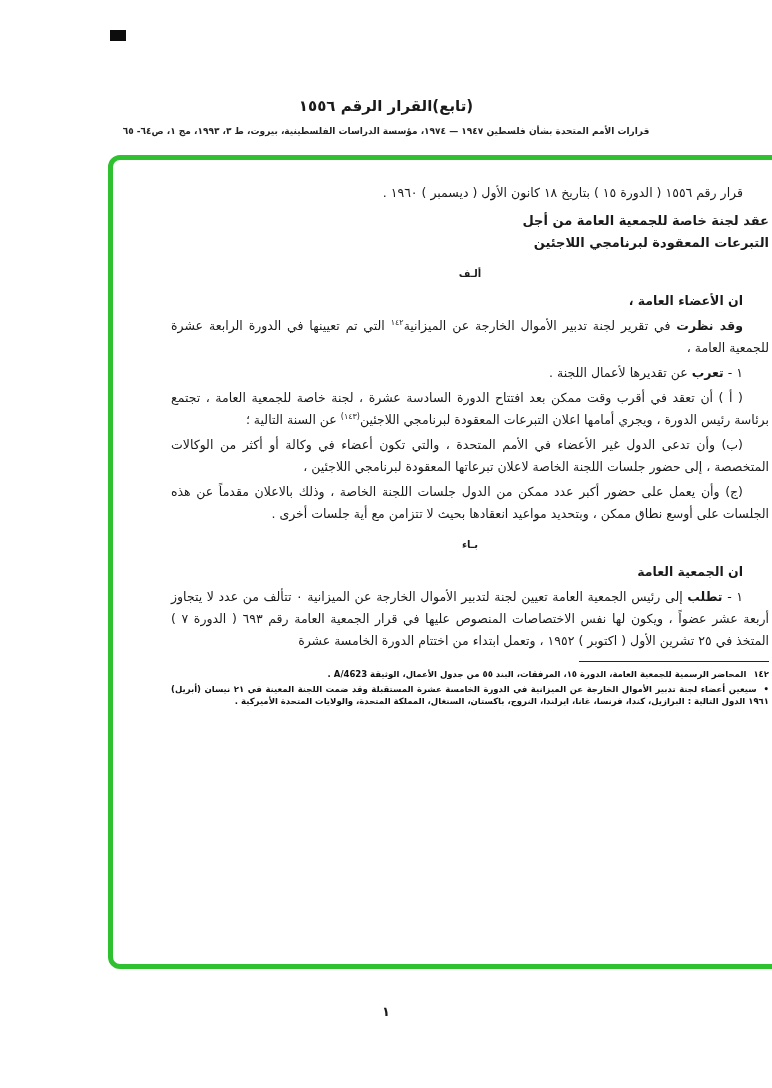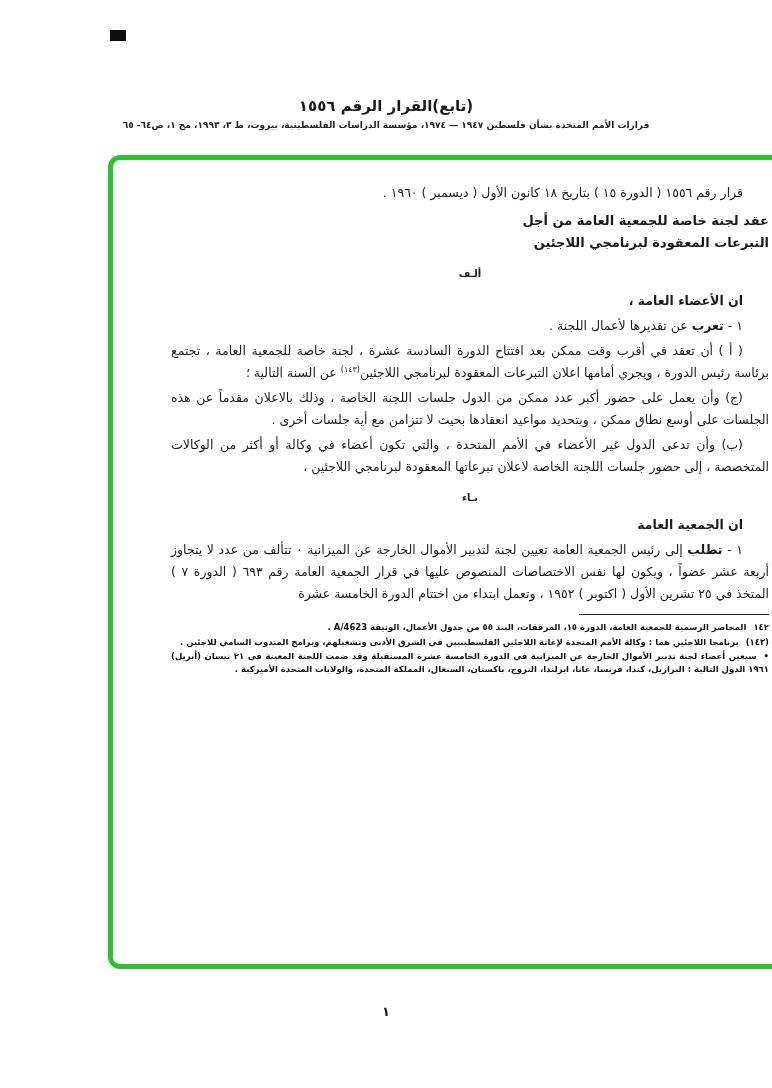--- a/index.html
+++ b/index.html
@@ -13,21 +13,21 @@
   }
   .corner-square {
     position:absolute; left:110px; top:30px;
     width:16px; height:11px; background:#0d0d0d;
   }
   .doc-header {
     position:absolute; top:97px; left:0; width:100%;
     text-align:center; direction:rtl;
   }
   .doc-title { font-size:15px; font-weight:bold; letter-spacing:0.5px; }
-  .doc-source { margin-top:5px; font-size:9px; font-weight:bold; color:#222; }
+  .doc-source { margin-top:11px; font-size:9px; font-weight:bold; color:#222; }
 
   .frame {
     position:absolute; left:108px; top:155px;
     width:712px; height:814px;
     border:5px solid #2fc12f;
     border-radius:12px;
     padding:22px 46px 0 58px;
     direction:rtl;
     overflow:hidden;
     background:#fff;
@@ -70,39 +70,39 @@
 
     <div class="res-title-block">
       <div class="res-title">عقد لجنة خاصة للجمعية العامة من أجل</div>
       <div class="res-title">التبرعات المعقودة لبرنامجي اللاجئين</div>
     </div>
 
     <div class="section-label">ألـف</div>
 
     <p class="para indent bold mb">ان الأعضاء العامة ،</p>
 
+    <p class="para indent mb"><span class="bold">وقد نظرت</span><span> في تقرير لجنة تدبير الأموال الخارجة عن الميزانية</span><sup class="fnref">١٤٢</sup><span> التي تم تعيينها في الدورة الرابعة عشرة للجمعية العامة ،</span></p>
 
     <p class="para indent mb"><span>١ - </span><span class="bold">تعرب</span><span> عن تقديرها لأعمال اللجنة .</span></p>
 
 
     <p class="para indent mb"><span>( أ )</span><span> أن تعقد في أقرب وقت ممكن بعد افتتاح الدورة السادسة عشرة ، لجنة خاصة للجمعية العامة ، تجتمع برئاسة رئيس الدورة ، ويجري أمامها اعلان التبرعات المعقودة لبرنامجي اللاجئين</span><sup class="fnref">(١٤٣)</sup><span> عن السنة التالية ؛</span></p>
 
+    <p class="para indent mb"><span>(ب)</span><span> وأن تدعى الدول غير الأعضاء في الأمم المتحدة ، والتي تكون أعضاء في وكالة أو أكثر من الوكالات المتخصصة ، إلى حضور جلسات اللجنة الخاصة لاعلان تبرعاتها المعقودة لبرنامجي اللاجئين ،</span></p>
+
     <p class="para indent mb"><span>(ج)</span><span> وأن يعمل على حضور أكبر عدد ممكن من الدول جلسات اللجنة الخاصة ، وذلك بالاعلان مقدماً عن هذه الجلسات على أوسع نطاق ممكن ، وبتحديد مواعيد انعقادها بحيث لا تتزامن مع أية جلسات أخرى .</span></p>
-
-    <p class="para indent mb"><span>(ب)</span><span> وأن تدعى الدول غير الأعضاء في الأمم المتحدة ، والتي تكون أعضاء في وكالة أو أكثر من الوكالات المتخصصة ، إلى حضور جلسات اللجنة الخاصة لاعلان تبرعاتها المعقودة لبرنامجي اللاجئين ،</span></p>
 
     <div class="section-label">بـاء</div>
 
     <p class="para indent bold mb">ان الجمعية العامة</p>
 
     <p class="para indent"><span>١ - </span><span class="bold">تطلب</span><span> إلى رئيس الجمعية العامة تعيين لجنة لتدبير الأموال الخارجة عن الميزانية ٠ تتألف من عدد لا يتجاوز أربعة عشر عضواً ، ويكون لها نفس الاختصاصات المنصوص عليها في قرار الجمعية العامة رقم ٦٩٣ ( الدورة ٧ ) المتخذ في ٢٥ تشرين الأول ( اكتوبر ) ١٩٥٢ ، وتعمل ابتداء من اختتام الدورة الخامسة عشرة</span></p>
 
     <div class="footnotes">
       <div class="fn-divider"></div>
       <p class="fn"><span class="fn-num">١٤٢</span><span>المحاضر الرسمية للجمعية العامة، الدورة ١٥، المرفقات، البند ٥٥ من جدول الأعمال، الوثيقة A/4623 .</span></p>
-      <p class="fn"><span class="fn-num">(١٤٣)</span><span>برنامجا اللاجئين هما : وكالة الأمم المتحدة لإغاثة اللاجئين الفلسطينيين في الشرق الأدنى وتشغيلهم، وبرامج المندوب السامي للاجئين .</span></p>
       <p class="fn"><span class="fn-num">•</span><span>سيعين أعضاء لجنة تدبير الأموال الخارجة عن الميزانية في الدورة الخامسة عشرة المستقبلة وقد ضمت اللجنة المعينة في ٢١ نيسان (أبريل) ١٩٦١ الدول التالية : البرازيل، كندا، فرنسا، غانا، ايرلندا، النروج، باكستان، السنغال، المملكة المتحدة، والولايات المتحدة الأميركية .</span></p>
     </div>
 
   </div>
 </div>
 
 <div class="page-number">١</div>
 
 </body></html>

